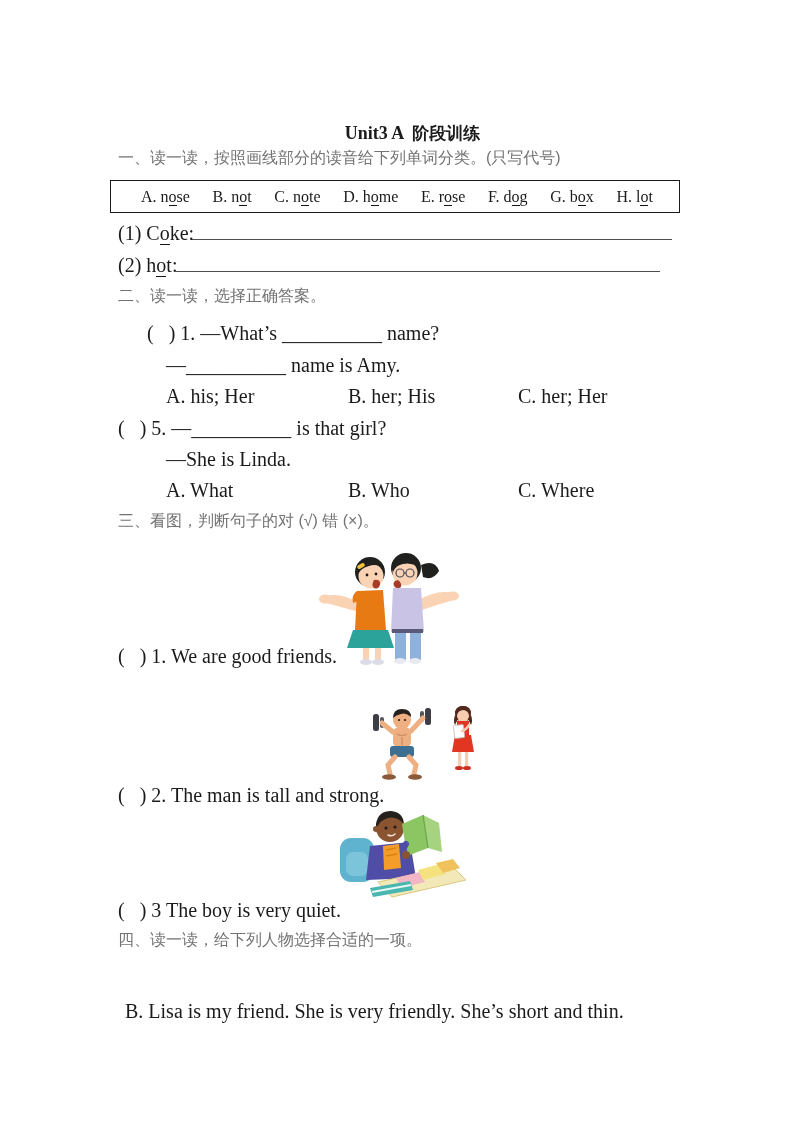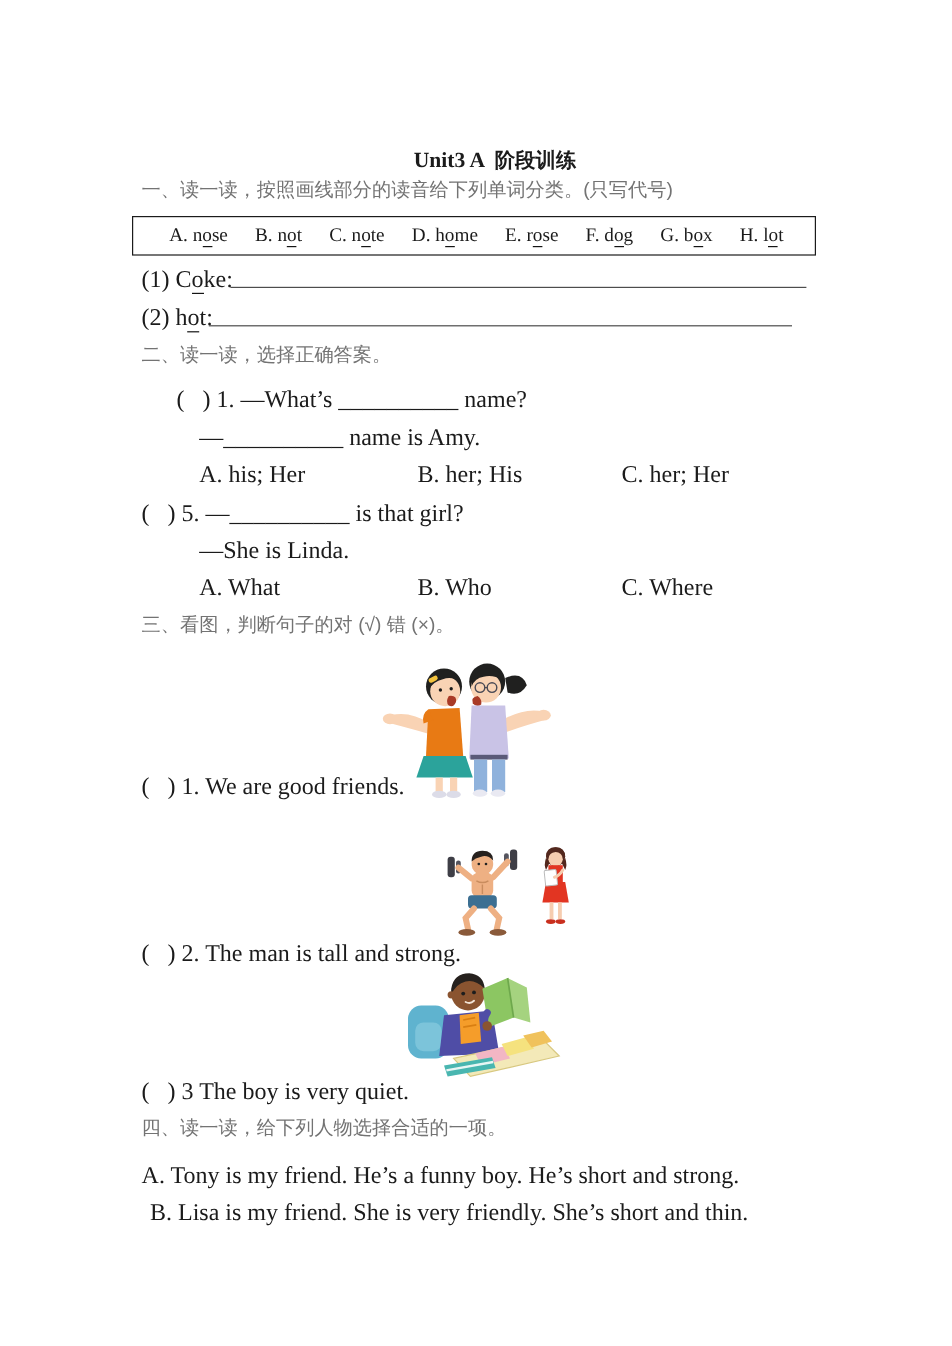--- a/index.html
+++ b/index.html
@@ -160,16 +160,15 @@
     <path d="M70 76 L94 70 L99 80 L75 86 Z" fill="#f2b6c4"></path>
     <path d="M92 68 L114 62 L119 72 L97 78 Z" fill="#f5e27e"></path>
     <path d="M110 61 L127 57 L134 66 L117 71 Z" fill="#f0c25c"></path>
     <path d="M44 86 L84 79 L87 88 L47 95 Z" fill="#49b6b0"></path>
     <path d="M46 90 L85 83" stroke="#e8f6f4" stroke-width="2"></path>
   </svg>
 
   <div class="abs en" style="left:118px;top:899px;">(   ) 3 The boy is very quiet.</div>
 
   <div class="abs zh" style="left:118px;top:930px;">四、读一读，给下列人物选择合适的一项。</div>
-  <div class="abs en" style="left:118px;top:969px;">A. Tony is my friend. He’s a funny boy. He’s short and strong.</div>
   <div class="abs en" style="left:125px;top:1000px;">B. Lisa is my friend. She is very friendly. She’s short and thin.</div>
 
 </div>
 
 </body></html>

